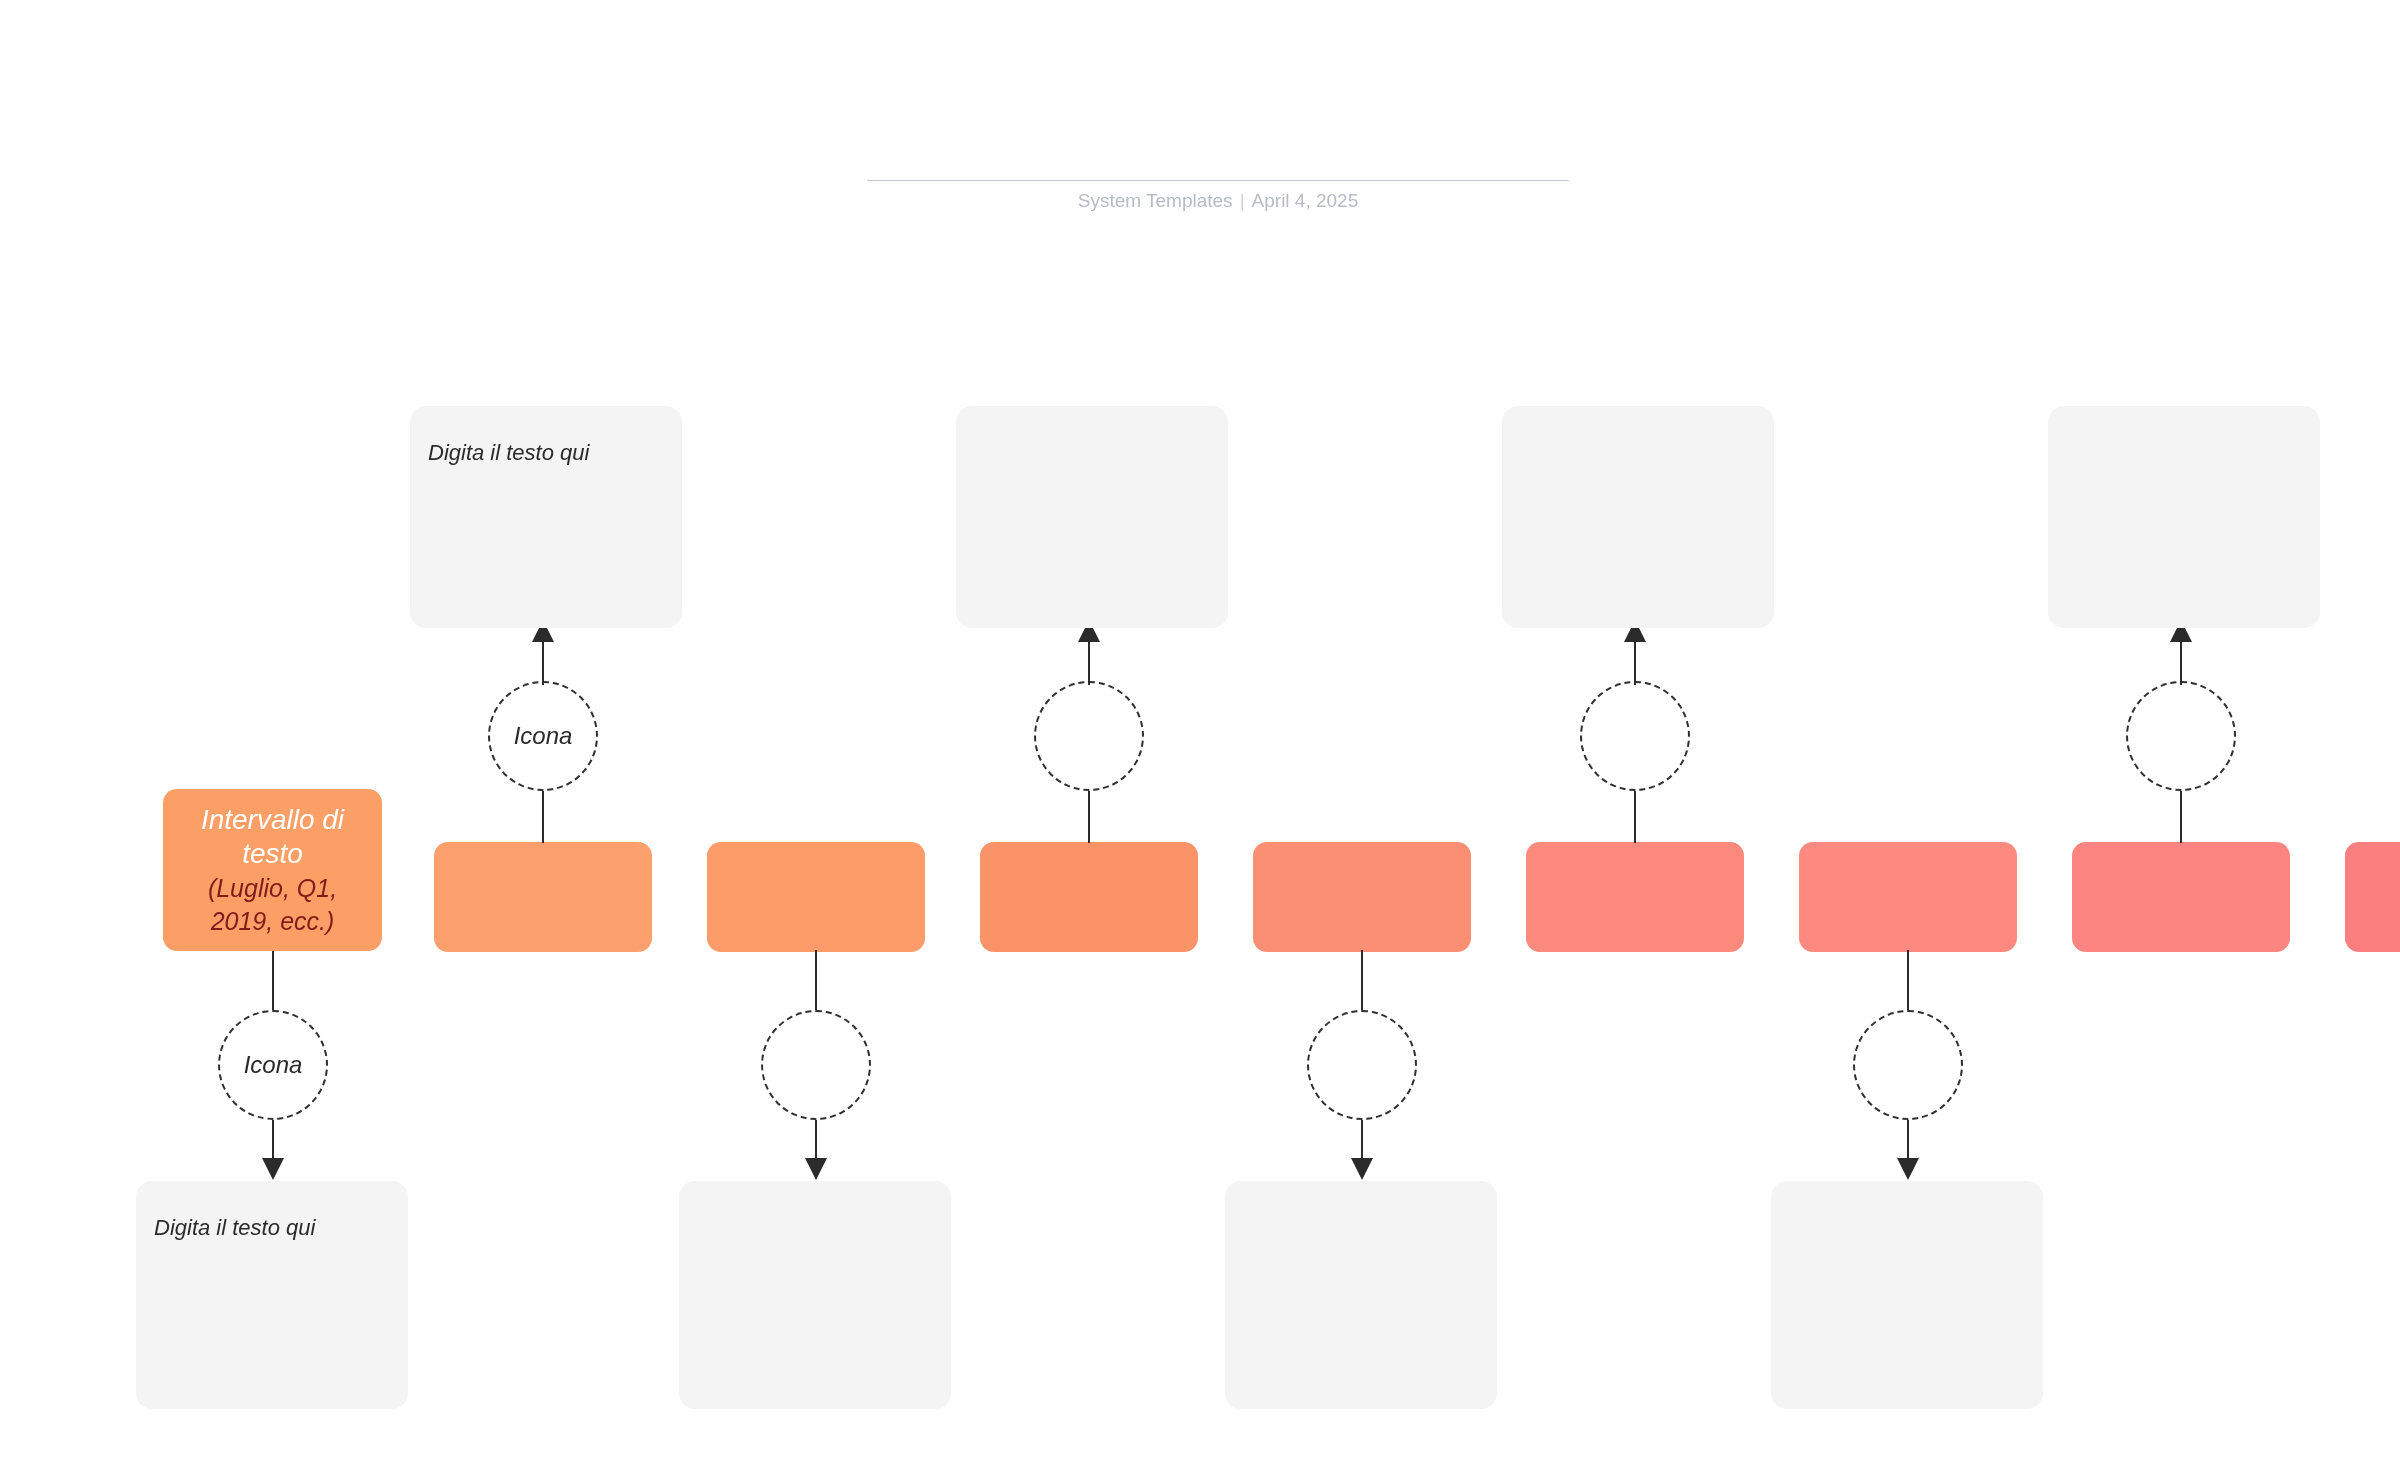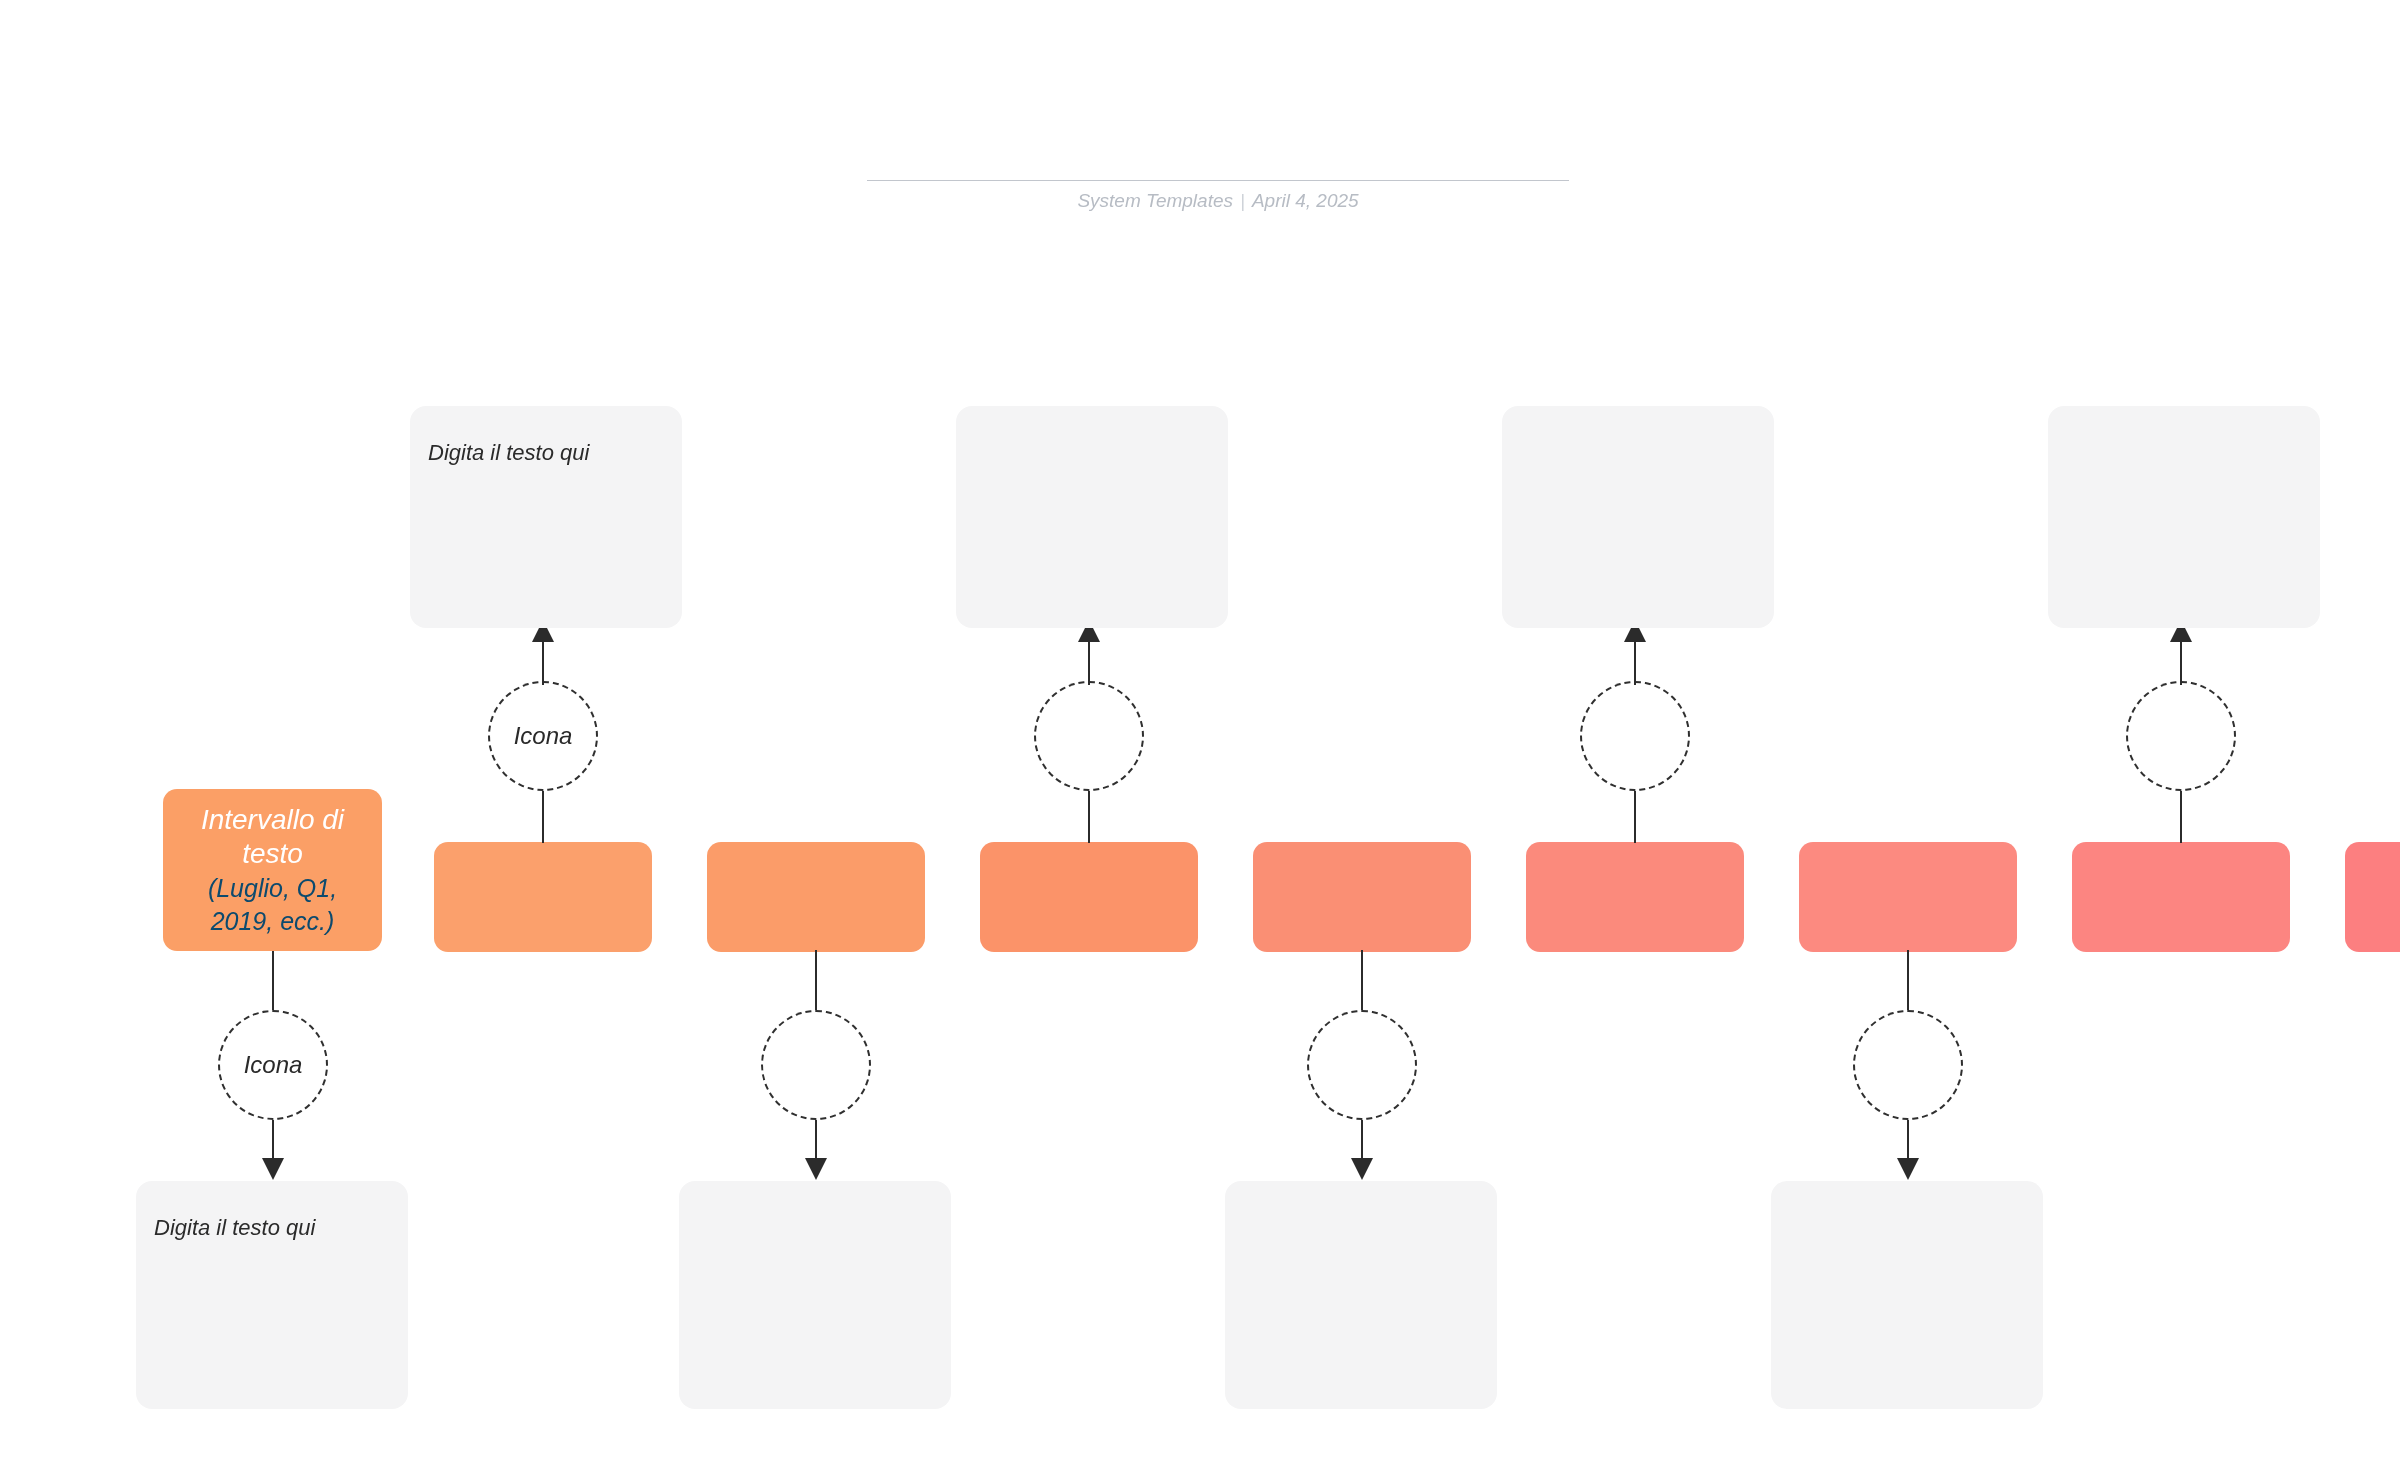--- a/index.html
+++ b/index.html
@@ -49,21 +49,20 @@
   }
   #subtitle {
     position: absolute;
     left: 867px;
     top: 190px;
     width: 702px;
     text-align: center;
     font-size: 19px;
     color: #b7bcc4;
     white-space: nowrap;
-    font-style: italic;
   }
   #subtitle .sep {
     color: #cfd3d9;
     padding: 0 7px;
     font-weight: 300;
   }
 
   
   #canvas {
     position: absolute;
@@ -92,21 +91,21 @@
   #range-card .line-main {
     font-size: 28px;
     font-style: italic;
     color: #ffffff;
     line-height: 34px;
     text-align: center;
   }
   #range-card .line-sub {
     font-size: 25px;
     font-style: italic;
-    color: #0c4a6e;
+    color: #7f1d1d;
     line-height: 31px;
     text-align: left;
     margin-top: 2px;
   }
 
   
   .bar {
     position: absolute;
     height: 110px;
     border-radius: 14px;

